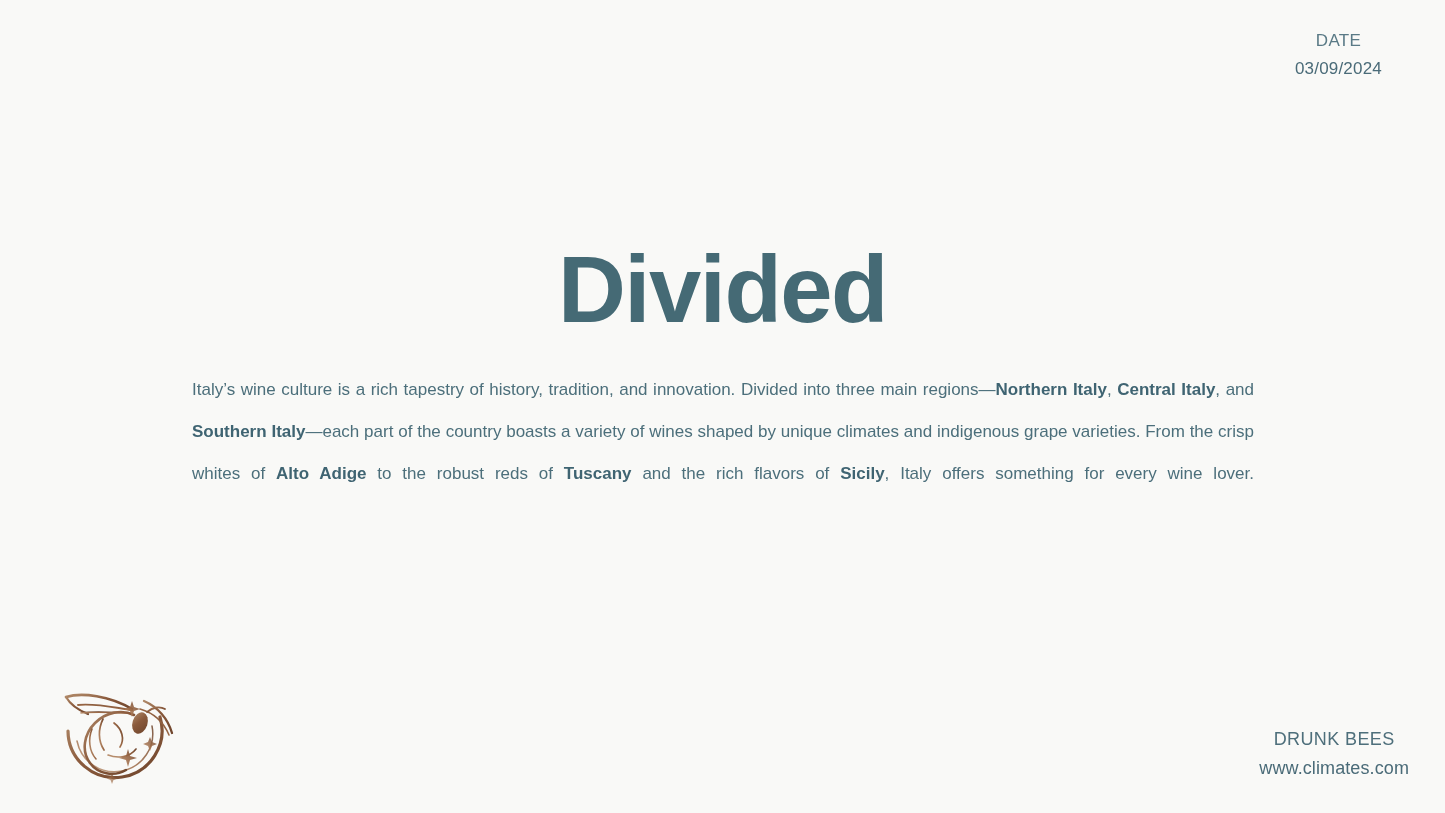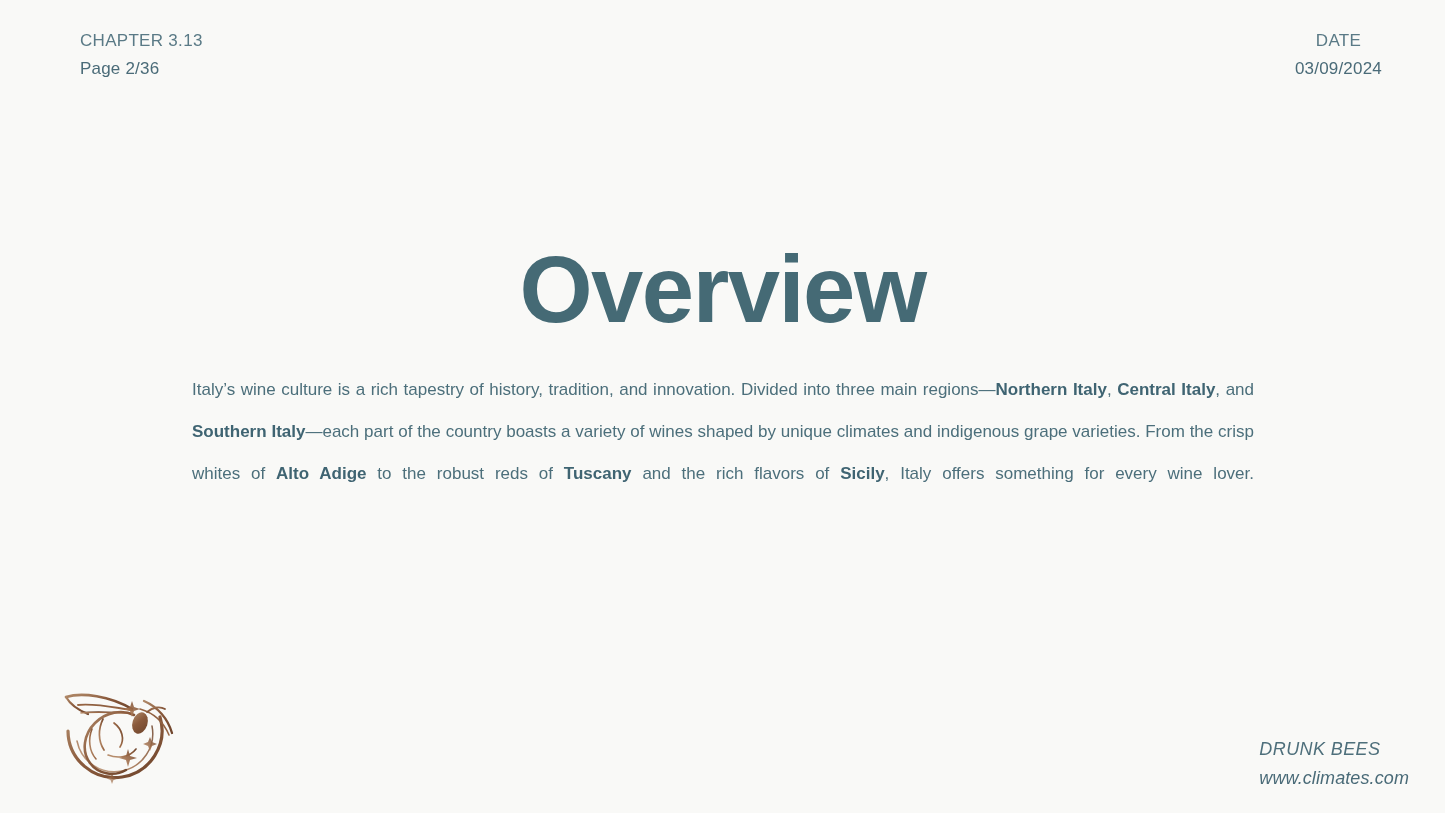--- a/index.html
+++ b/index.html
@@ -91,24 +91,23 @@
   .body-text::after {
     content: "";
     display: inline-block;
     width: 100%;
   }
 
   
   .footer-right {
     position: absolute;
     right: 36px;
-    bottom: 22px;
-    text-align: left;
+    bottom: 32px;
+    text-align: center;
     line-height: 1.4;
-    font-style: italic;
   }
   .footer-brand {
     font-size: 18px;
     color: #4e6f7b;
     letter-spacing: 0.4px;
     display: block;
   }
   .footer-url {
     font-size: 18px;
     color: #4a6b78;
@@ -125,31 +124,27 @@
     width: 136px;
     height: 116px;
   }
   .logo svg { display: block; width: 136px; height: 116px; }
 </style>
 </head>
 <body>
 
 <div class="slide">
 
-  <div class="header-left">
-    <span class="header-label">CHAPTER 3.13</span>
-    <span class="header-value">Page 2/36</span>
-  </div>
 
   <div class="header-right">
     <span class="header-label">DATE</span>
     <span class="header-value">03/09/2024</span>
   </div>
 
-  <h1 class="title">Overview</h1>
+  <h1 class="title">Divided</h1>
 
   <div class="body-wrap">
     <p class="body-text"><span>Italy’s wine culture is a rich tapestry of history, tradition, and innovation. Divided into three main regions—</span><b>Northern Italy</b><span>, </span><b>Central Italy</b><span>, and </span><b>Southern Italy</b><span>—each part of the country boasts a variety of wines shaped by unique climates and indigenous grape varieties. From the crisp whites of </span><b>Alto Adige</b><span> to the robust reds of </span><b>Tuscany</b><span> and the rich flavors of </span><b>Sicily</b><span>, Italy offers something for every wine lover.</span></p>
   </div>
 
   <div class="footer-right">
     <span class="footer-brand">DRUNK BEES</span>
     <span class="footer-url">www.climates.com</span>
   </div>
 

